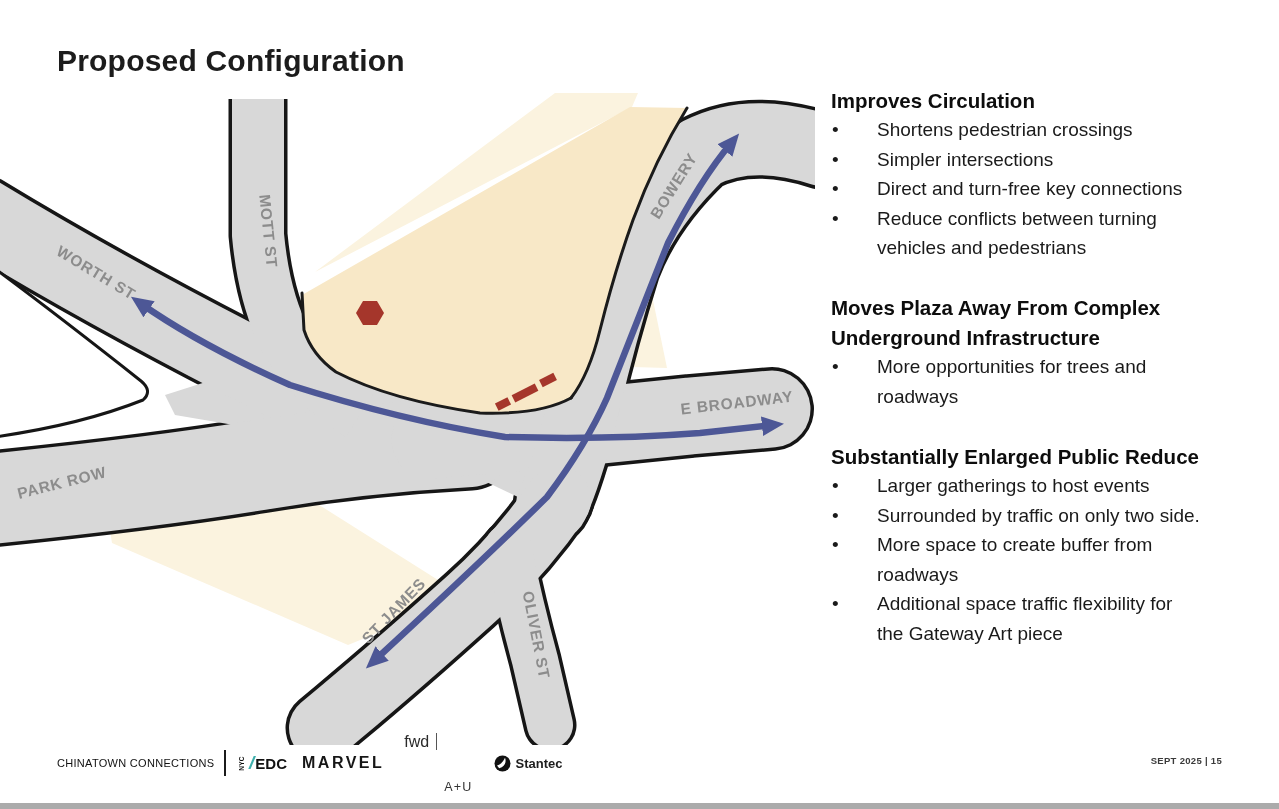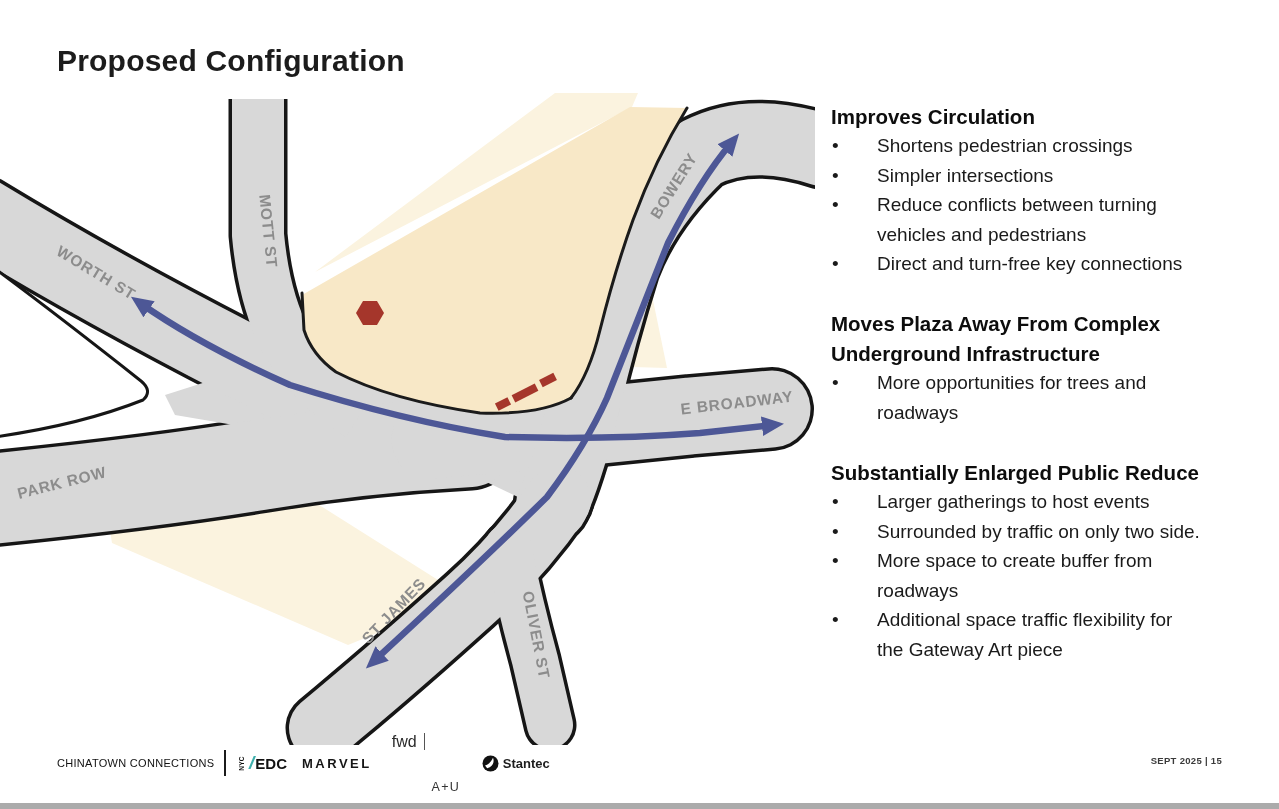--- a/index.html
+++ b/index.html
@@ -2,38 +2,38 @@
 <html><head>
 <meta charset="utf-8">
 <style>
   html,body{margin:0;padding:0;background:#ffffff;}
   body{width:1279px;height:809px;position:relative;overflow:hidden;
        font-family:"Liberation Sans","DejaVu Sans",sans-serif;}
   .page-title{position:absolute;left:57px;top:44px;font-size:30px;font-weight:bold;
               color:#1c1c1c;letter-spacing:0.2px;}
   .map-wrap{position:absolute;left:0;top:85px;width:815px;height:660px;}
   
-  .panel{position:absolute;left:831px;top:102px;width:380px;color:#1a1a1a;
+  .panel{position:absolute;left:831px;top:86px;width:380px;color:#1a1a1a;
          font-size:19px;line-height:29.4px;}
   .sec{margin-bottom:31px;}
   .hline{font-size:20.5px;font-weight:bold;color:#0d0d0d;white-space:nowrap;}
   .panel ul{list-style:none;margin:0;padding:0;}
   .panel li{position:relative;padding-left:18px;}
   .panel li::before{content:"\2022";position:absolute;left:1px;top:0;}
   .bl{white-space:nowrap;margin-left:28px;}
   
   .footer{position:absolute;left:57px;top:747px;height:32px;display:flex;align-items:center;}
   .proj{font-size:11px;font-weight:normal;color:#111;letter-spacing:0.3px;white-space:nowrap;}
   .fdiv{width:2px;height:26px;background:#1b1b1b;margin:0 11px 0 10px;}
   .nycedc{display:flex;align-items:center;}
   .nyc-rot{display:inline-block;transform:rotate(-90deg);font-size:6.5px;font-weight:800;
            letter-spacing:0.3px;color:#111;margin:0 -1px 0 -3px;}
   .slash{color:#3EAFAC;font-size:19px;font-weight:800;font-style:italic;margin:0 1px;}
   .edc{font-size:15px;font-weight:800;color:#111;}
-  .marvel{font-size:13px;font-weight:600;letter-spacing:2.5px;color:#161616;margin-left:15px;}
+  .marvel{font-size:16px;font-weight:600;letter-spacing:2.5px;color:#161616;margin-left:15px;}
   .fwdau{display:flex;align-items:flex-start;margin-left:20px;color:#2b2b2b;}
   .fwd{font-size:16px;}
   .fbar{width:1px;height:17px;background:#555;margin:0 7px;}
   .au{font-size:12.5px;letter-spacing:1.2px;color:#333;margin-top:47px;}
   .stantec{display:flex;align-items:center;margin-left:22px;text-align:right;}
   .stantec-name{font-size:13px;font-weight:700;color:#1d1d1d;margin-left:4px;}
   .pageinfo{position:absolute;right:57px;top:755px;font-size:9.5px;font-weight:700;
             color:#3a3a3a;letter-spacing:0.3px;}
   .bottom-strip{position:absolute;left:0;bottom:0;width:100%;height:6px;background:#ABABAB;}
 </style>
@@ -118,25 +118,25 @@
   <div class="sec">
     <div class="hline">Improves Circulation</div>
     <ul>
       <li>
         <div class="bl">Shortens pedestrian crossings</div>
       </li>
       <li>
         <div class="bl">Simpler intersections</div>
       </li>
       <li>
+        <div class="bl">Direct and turn-free key connections</div>
+      </li>
+      <li>
         <div class="bl">Reduce conflicts between turning</div>
         <div class="bl">vehicles and pedestrians</div>
-      </li>
-      <li>
-        <div class="bl">Direct and turn-free key connections</div>
       </li>
     </ul>
   </div>
 
   <div class="sec">
     <div class="hline">Moves Plaza Away From Complex</div>
     <div class="hline">Underground Infrastructure</div>
     <ul>
       <li>
         <div class="bl">More opportunities for trees and</div>

